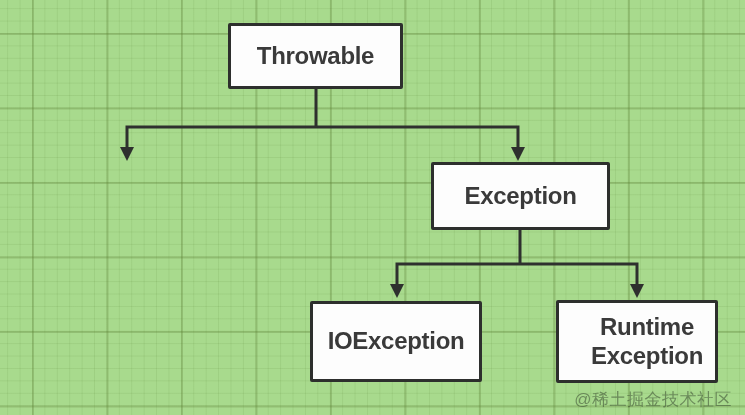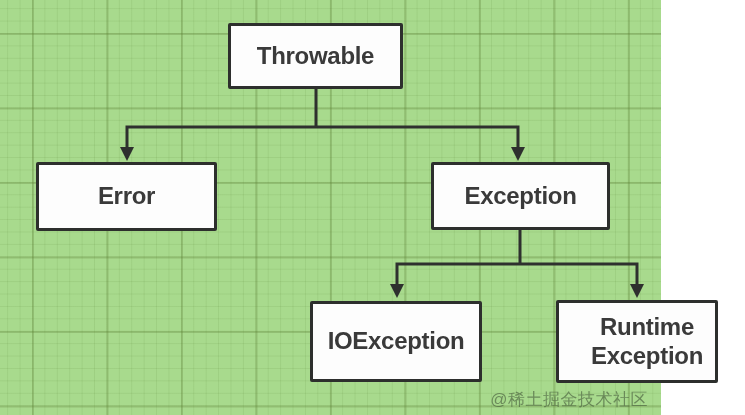--- a/index.html
+++ b/index.html
@@ -3,21 +3,21 @@
 <meta charset="utf-8">
 <style>
   html, body {
     margin: 0; padding: 0;
     width: 745px; height: 415px;
     overflow: hidden;
     font-family: "Liberation Sans", "DejaVu Sans", sans-serif;
   }
   .stage {
     position: relative;
-    width: 661px; height: 415px;
+    width: 745px; height: 415px;
     background-color: #a8da8d;
     background-image:
       linear-gradient(to right, rgba(92,126,52,0.30) 2px, transparent 2px),
       linear-gradient(to bottom, rgba(92,126,52,0.30) 2px, transparent 2px),
       linear-gradient(to right, rgba(95,140,60,0.14) 1px, transparent 1px),
       linear-gradient(to bottom, rgba(95,140,60,0.14) 1px, transparent 1px);
     background-size: 74.5px 74.5px, 74.5px 74.5px, 12.42px 12.42px, 12.42px 12.42px;
     background-position: 32px 33px, 32px 33px, 32px 33px, 32px 33px;
   }
   .edges {
@@ -78,23 +78,20 @@
       <polygon points="511,147 525,147 518,161"></polygon>
       <polygon points="390,284 404,284 397,298"></polygon>
       <polygon points="630,284 644,284 637,298"></polygon>
     </g>
   </svg>
 
   <div class="node n-throwable">
     <span class="label">Throwable</span>
   </div>
 
-  <div class="node n-error">
-    <span class="label">Error</span>
-  </div>
 
   <div class="node n-exception">
     <span class="label">Exception</span>
   </div>
 
   <div class="node n-ioexception">
     <span class="label">IOException</span>
   </div>
 
   <div class="node n-runtime">

